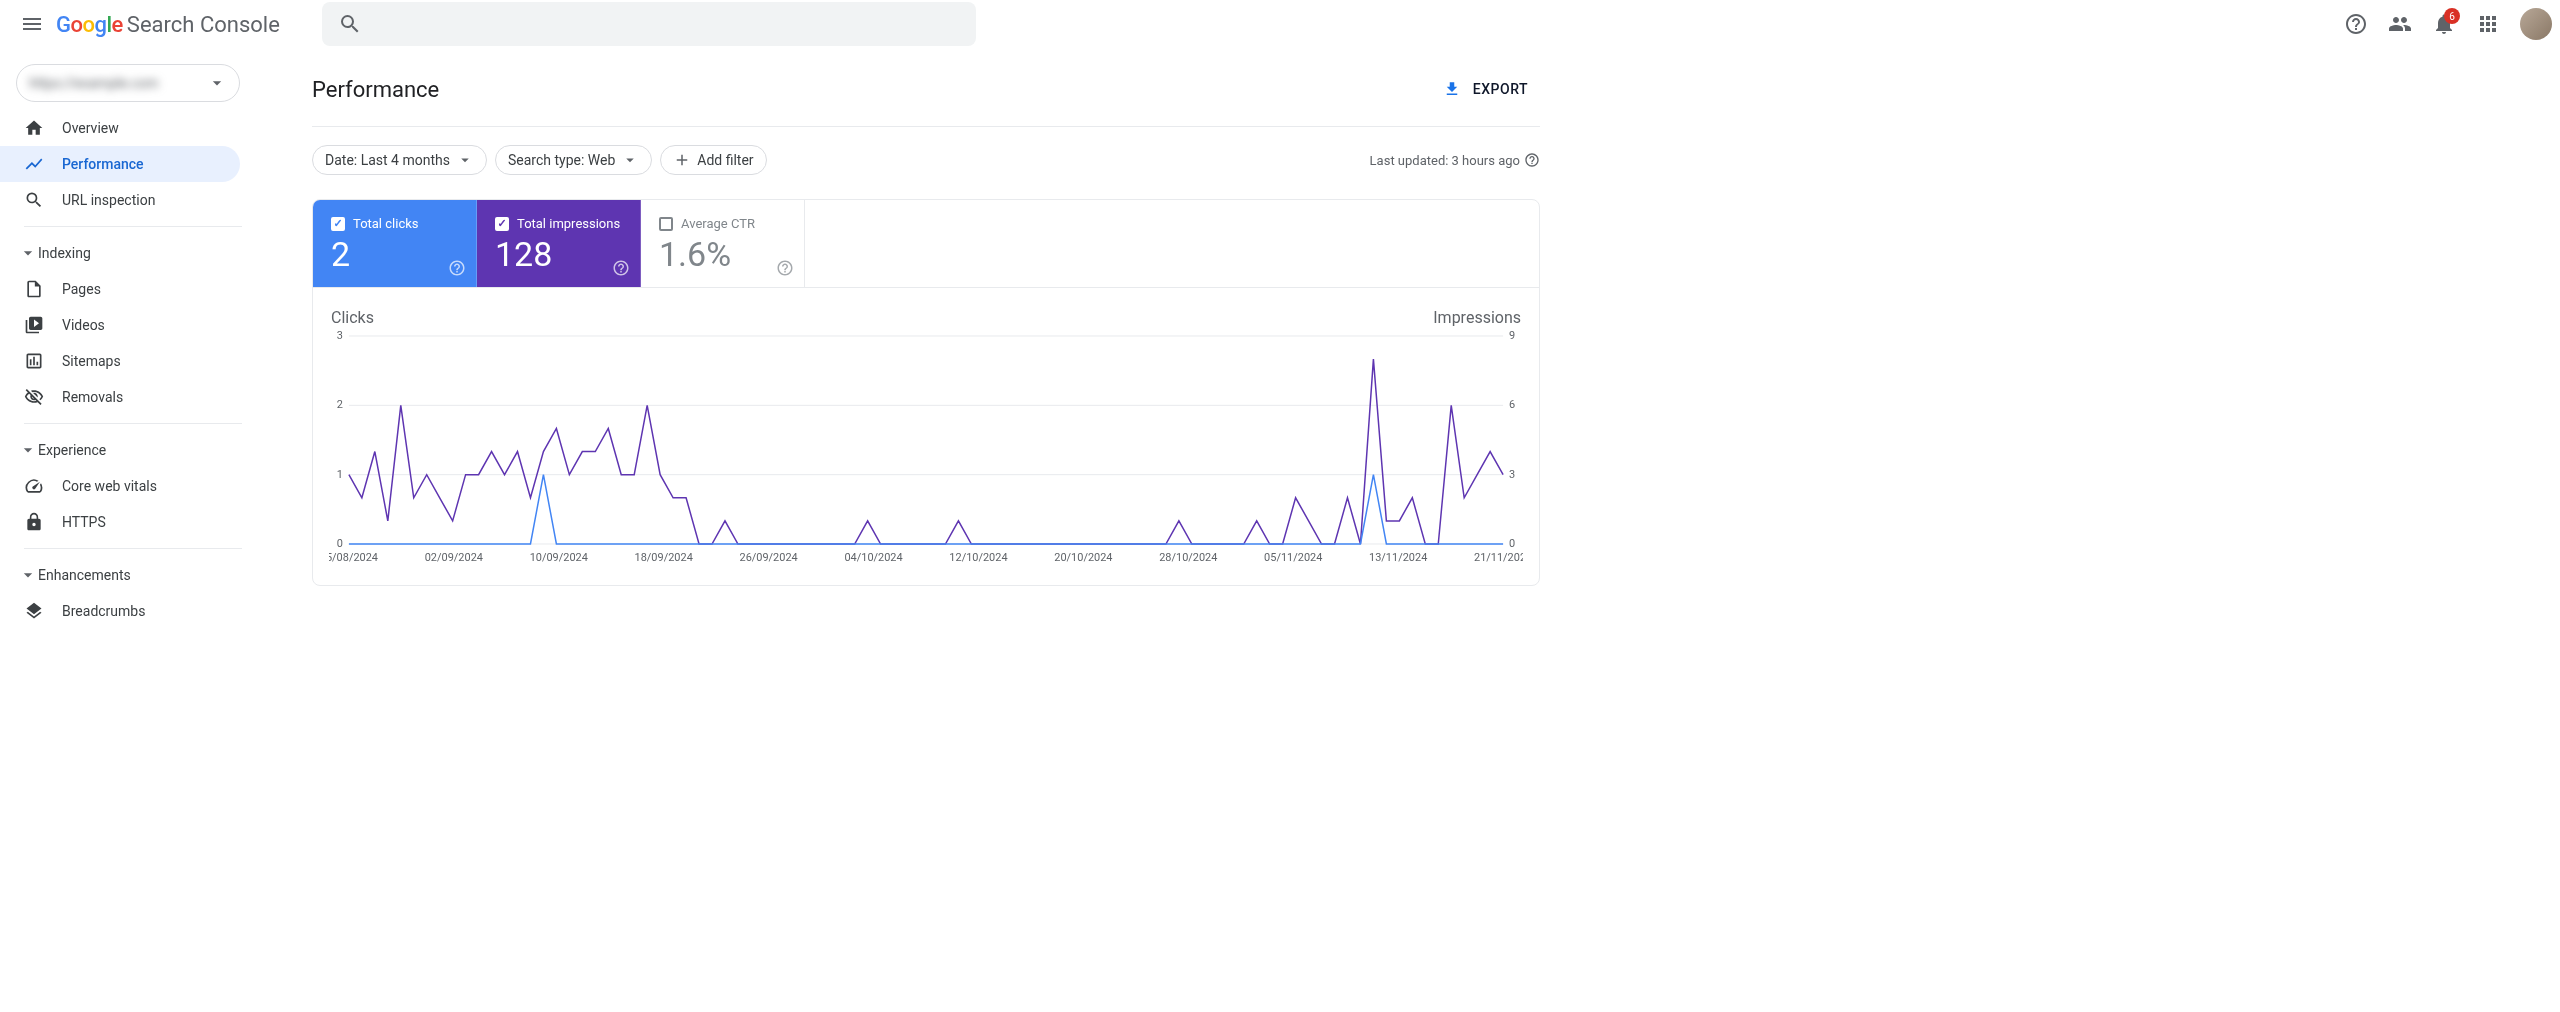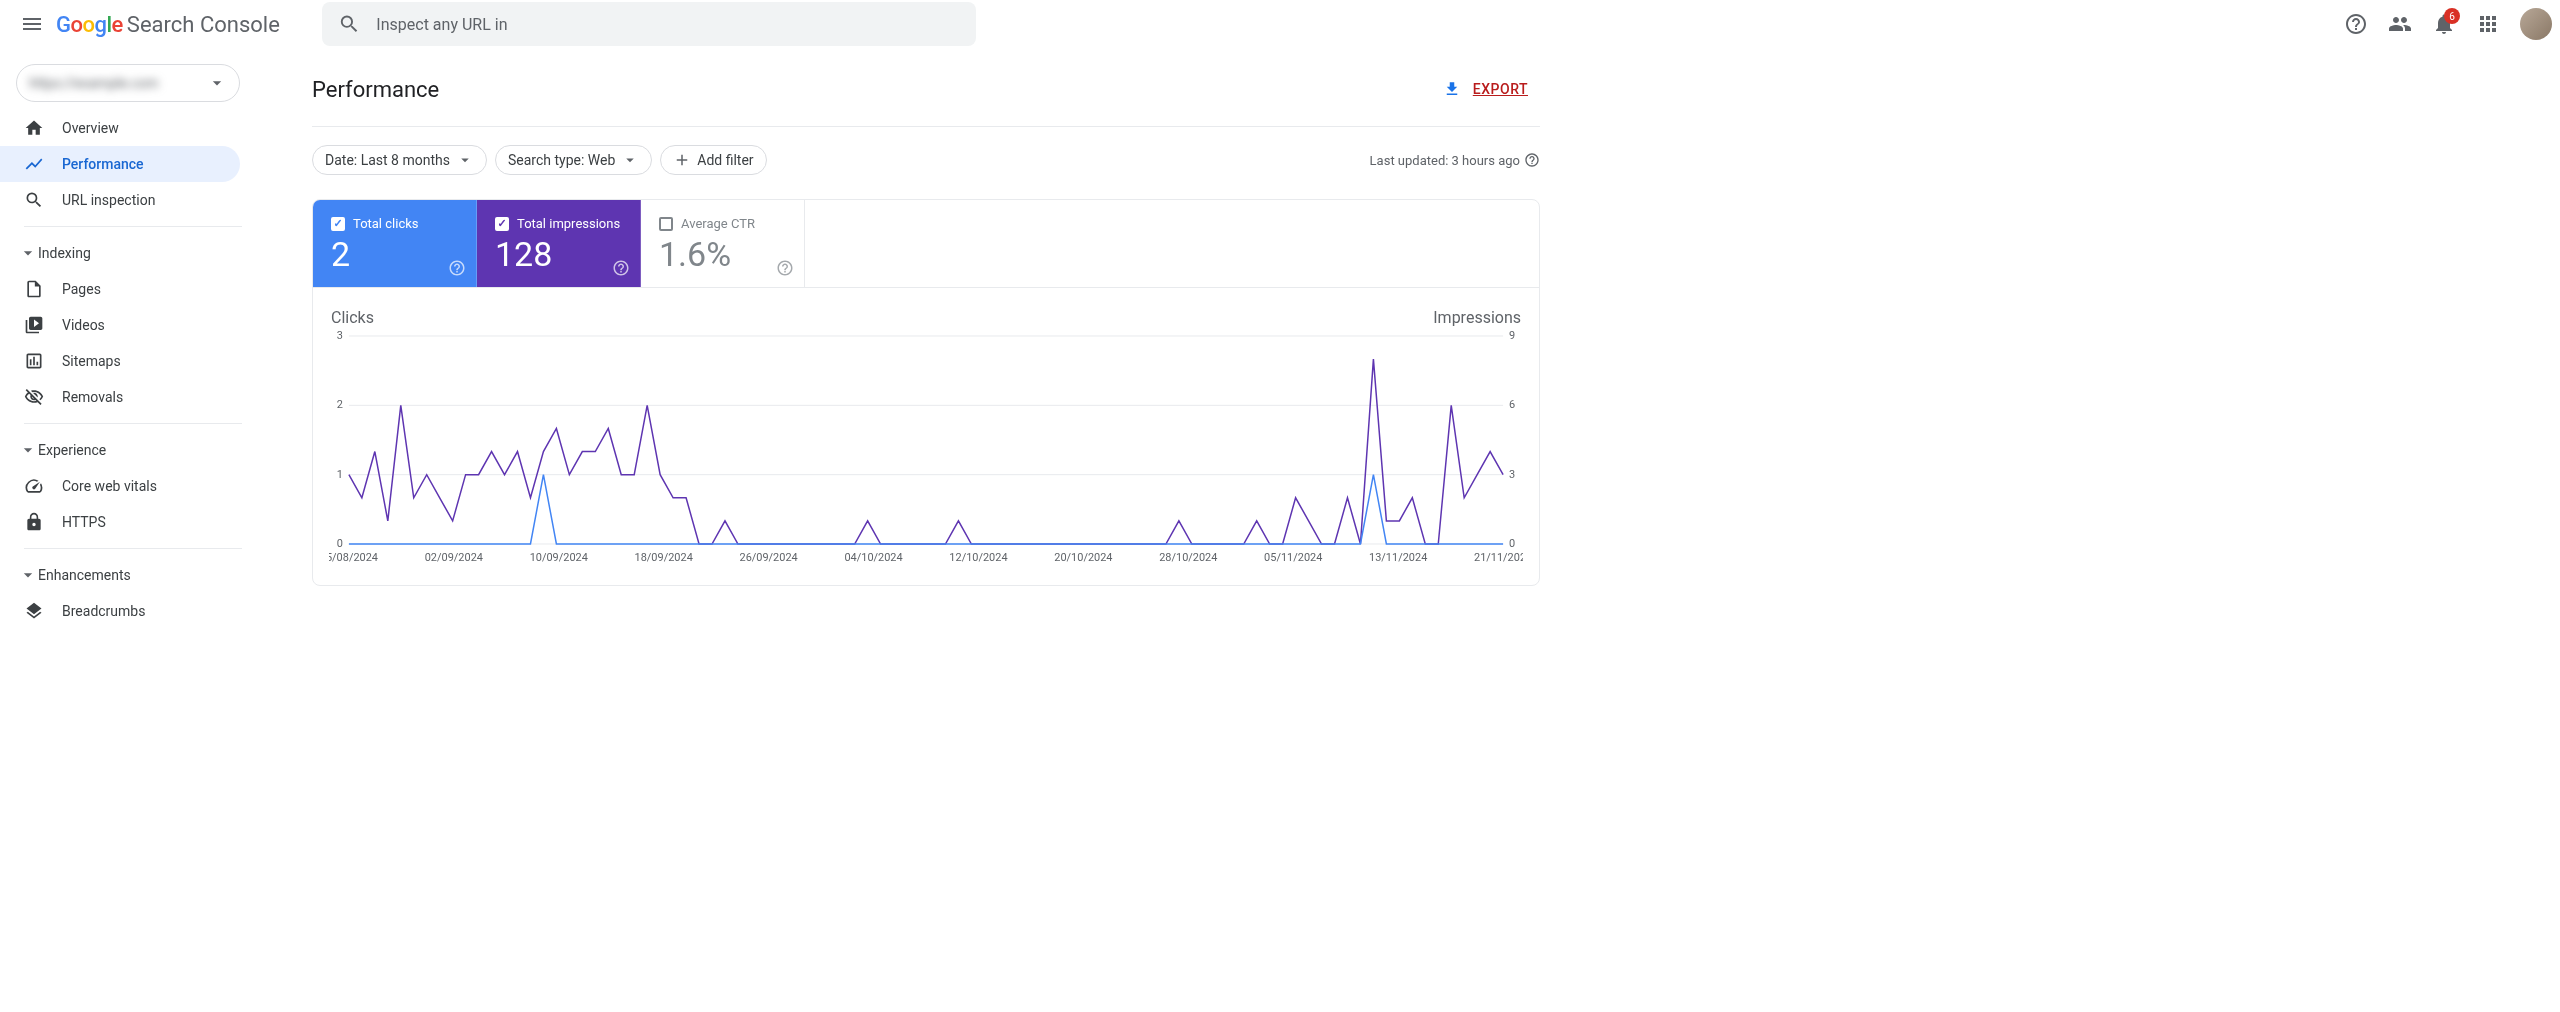--- a/index.html
+++ b/index.html
@@ -40,21 +40,21 @@
     
     .nav-section { display: flex; align-items: center; height: 36px; padding: 0 12px 0 18px; cursor: pointer; font-size: 14px; color: #3c4043; margin-top: 4px; }
     .nav-section svg.chevron { width: 20px; height: 20px; margin-right: 0px; fill: #5f6368; }
     
     .nav-divider { border: none; border-top: 1px solid #e8eaed; margin: 8px 14px 8px 24px; }
     
     
     .main { flex: 1; padding: 24px 16px 24px 56px; max-width: 1300px; }
     .page-header { display: flex; align-items: center; justify-content: space-between; margin-bottom: 20px; }
     .page-title { font-size: 22px; font-weight: 400; color: #202124; }
-    .export-btn { display: flex; align-items: center; gap: 12px; background: none; border: none; color: #b91c1c; font-size: 14px; font-weight: 500; letter-spacing: 0.5px; cursor: pointer; padding: 8px 12px; border-radius: 4px; text-decoration: underline; }
+    .export-btn { display: flex; align-items: center; gap: 12px; background: none; border: none; color: #0f172a; font-size: 14px; font-weight: 500; letter-spacing: 0.5px; cursor: pointer; padding: 8px 12px; border-radius: 4px; }
     .export-btn svg { fill: #1a73e8; }
     
     hr.section-divider { border: none; border-top: 1px solid #e8eaed; margin-bottom: 18px; }
     
     .filters-row { display: flex; align-items: center; gap: 8px; margin-bottom: 24px; }
     .chip { display: inline-flex; align-items: center; height: 30px; padding: 0 12px; border: 1px solid #dadce0; border-radius: 16px; font-size: 14px; color: #3c4043; cursor: pointer; background: #fff; }
     .chip svg { fill: #5f6368; margin-left: 6px; }
     .chip.add svg.plus { margin-left: 0; margin-right: 6px; }
     .last-updated { margin-left: auto; font-size: 13px; color: #5f6368; display: flex; align-items: center; gap: 4px; }
     .help-icon { width: 16px; height: 16px; fill: #5f6368; cursor: pointer; }
@@ -99,21 +99,20 @@
       </svg>
   </button>
   <div class="logo-area">
     <span class="google-logo"><span class="g1">G</span><span class="g2">o</span><span class="g3">o</span><span class="g4">g</span><span class="g5">l</span><span class="g6">e</span></span>
     <span class="logo-text">Search Console</span>
   </div>
   <div class="search-bar">
     <svg width="24" height="24" viewBox="0 0 24 24">
         <path d="M15.5 14h-.79l-.28-.27A6.471 6.471 0 0016 9.5 6.5 6.5 0 109.5 16c1.61 0 3.09-.59 4.23-1.57l.27.28v.79l5 4.99L20.49 19l-4.99-5zm-6 0C7.01 14 5 11.99 5 9.5S7.01 5 9.5 5 14 7.01 14 9.5 11.99 14 9.5 14z"></path>
       </svg>
-    <input class="search-input" placeholder="Inspect any URL in" style="">
   </div>
   <div class="header-right">
     <button class="icon-btn">
       <svg width="24" height="24" viewBox="0 0 24 24">
           <path d="M11 18h2v-2h-2v2zm1-16C6.48 2 2 6.48 2 12s4.48 10 10 10 10-4.48 10-10S17.52 2 12 2zm0 18c-4.41 0-8-3.59-8-8s3.59-8 8-8 8 3.59 8 8-3.59 8-8 8zm0-14c-2.21 0-4 1.79-4 4h2c0-1.1.9-2 2-2s2 .9 2 2c0 2-3 1.75-3 5h2c0-2.25 3-2.5 3-5 0-2.21-1.79-4-4-4z"></path>
         </svg>
     </button>
     <button class="icon-btn">
       <svg width="24" height="24" viewBox="0 0 24 24">
           <path d="M16 11c1.66 0 2.99-1.34 2.99-3S17.66 5 16 5s-3 1.34-3 3 1.34 3 3 3zm-8 0c1.66 0 2.99-1.34 2.99-3S9.66 5 8 5 5 6.34 5 8s1.34 3 3 3zm0 2c-2.33 0-7 1.17-7 3.5V19h14v-2.5c0-2.33-4.67-3.5-7-3.5zm8 0c-.29 0-.62.02-.97.05 1.16.84 1.97 1.97 1.97 3.45V19h6v-2.5c0-2.33-4.67-3.5-7-3.5z"></path>
@@ -236,21 +235,21 @@
         <svg width="18" height="18" viewBox="0 0 24 24">
             <path d="M19 9h-4V3H9v6H5l7 7 7-7zM5 18v2h14v-2H5z"></path>
           </svg>
         <span>EXPORT</span>
       </button>
     </div>
     <hr class="section-divider">
 
     <div class="filters-row">
       <button class="chip">
-        <span>Date: Last 8 months</span>
+        <span>Date: Last 4 months</span>
         <svg width="18" height="18" viewBox="0 0 24 24">
             <path d="M7 10l5 5 5-5z"></path>
           </svg>
       </button>
       <button class="chip">
         <span>Search type: Web</span>
         <svg width="18" height="18" viewBox="0 0 24 24">
             <path d="M7 10l5 5 5-5z"></path>
           </svg>
       </button>

